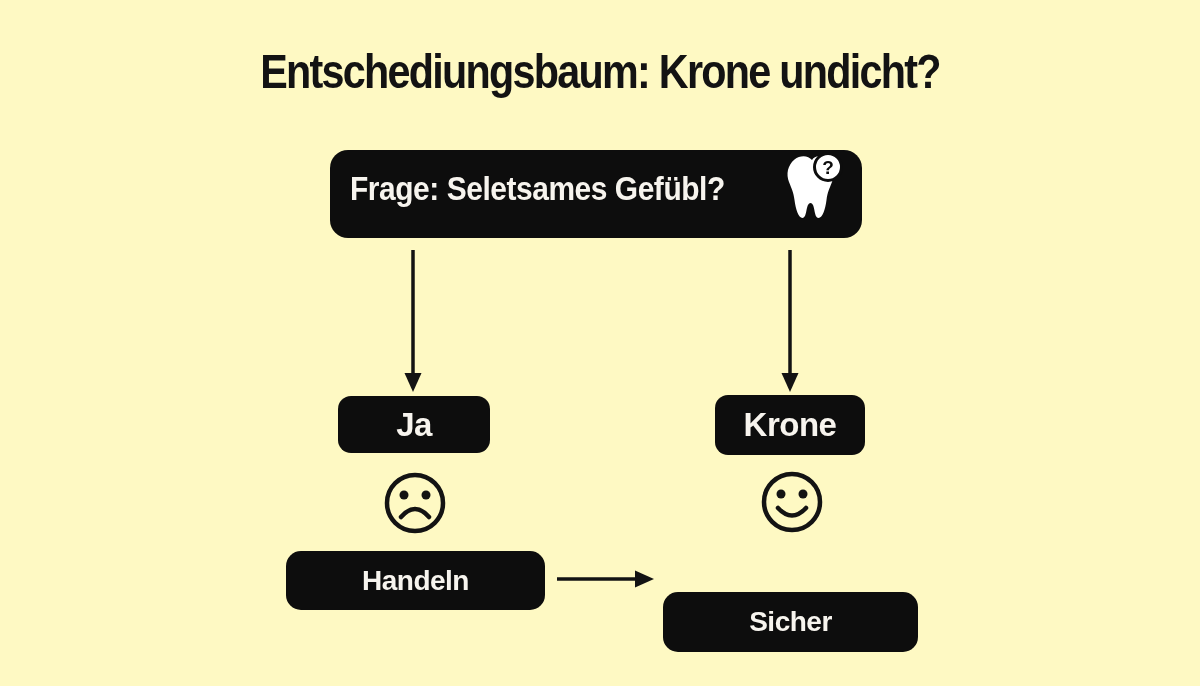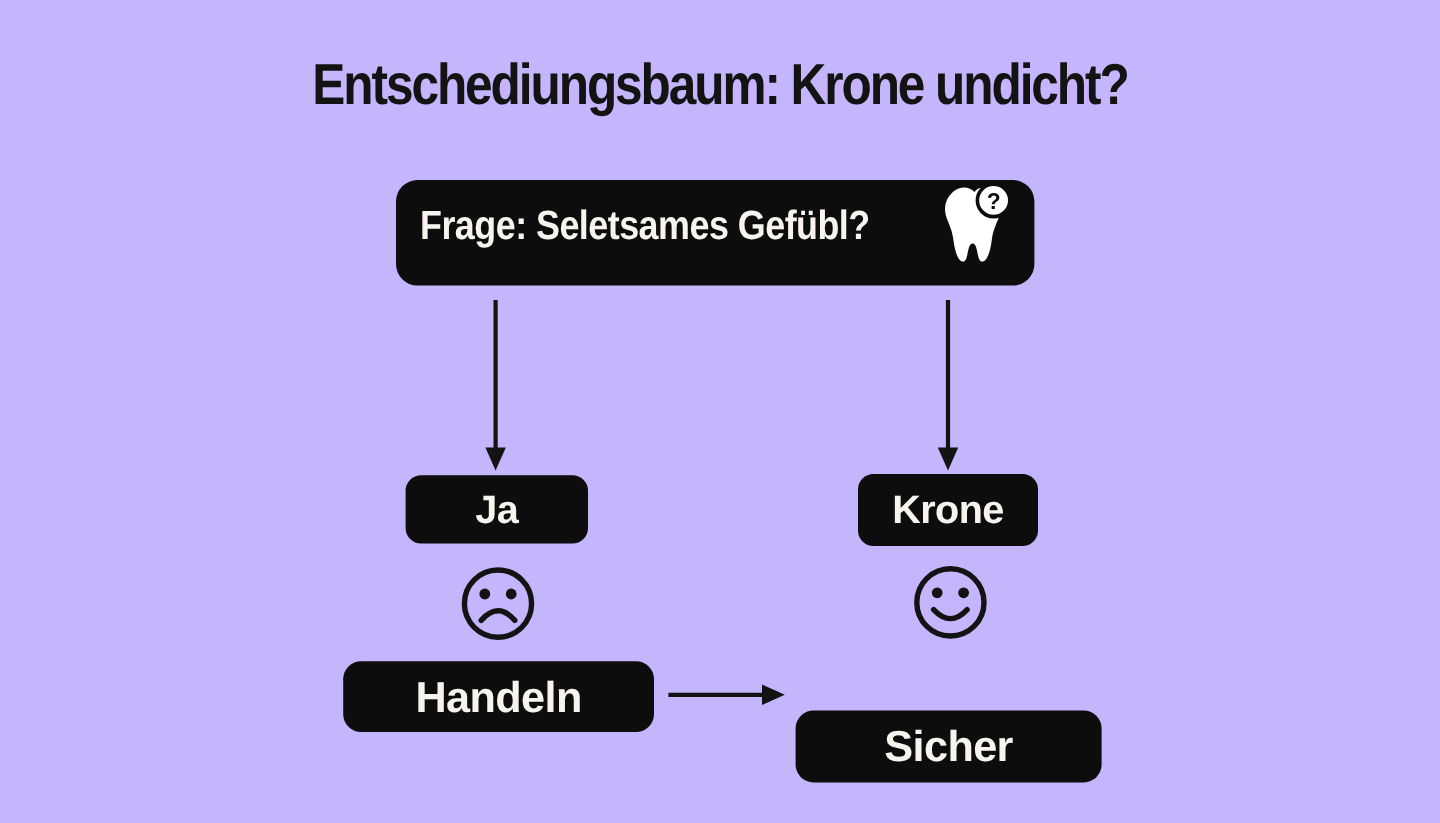--- a/index.html
+++ b/index.html
@@ -5,21 +5,21 @@
   html, body {
     margin: 0;
     padding: 0;
     background: #ffffff;
     font-family: "Liberation Sans", sans-serif;
   }
   #canvas {
     position: relative;
     width: 1200px;
     height: 686px;
-    background: #c4b5fd;
+    background: #fef9c3;
     overflow: hidden;
   }
   .page-title {
     position: absolute;
     top: 48px;
     left: 0;
     width: 1200px;
     text-align: center;
     font-size: 48px;
     line-height: 48px;
@@ -58,21 +58,21 @@
   }
   .branch-node {
     border-radius: 13px;
     font-size: 33px;
     letter-spacing: -0.5px;
   }
   .branch-ja   { left: 338px; top: 396px; width: 152px; height: 57px; justify-content: center; }
   .branch-nein { left: 715px; top: 395px; width: 150px; height: 60px; }
   .outcome-node {
     border-radius: 15px;
-    font-size: 36px;
+    font-size: 28px;
     letter-spacing: -0.5px;
   }
   .outcome-handeln { left: 286px; top: 551px; width: 259px; height: 59px; }
   .outcome-sicher  { left: 663px; top: 548px; width: 255px; height: 60px; margin-top: 44px; }
   .face {
     position: absolute;
     width: 70px;
     height: 70px;
   }
   .face-sad   { left: 380px; top: 468px; }

